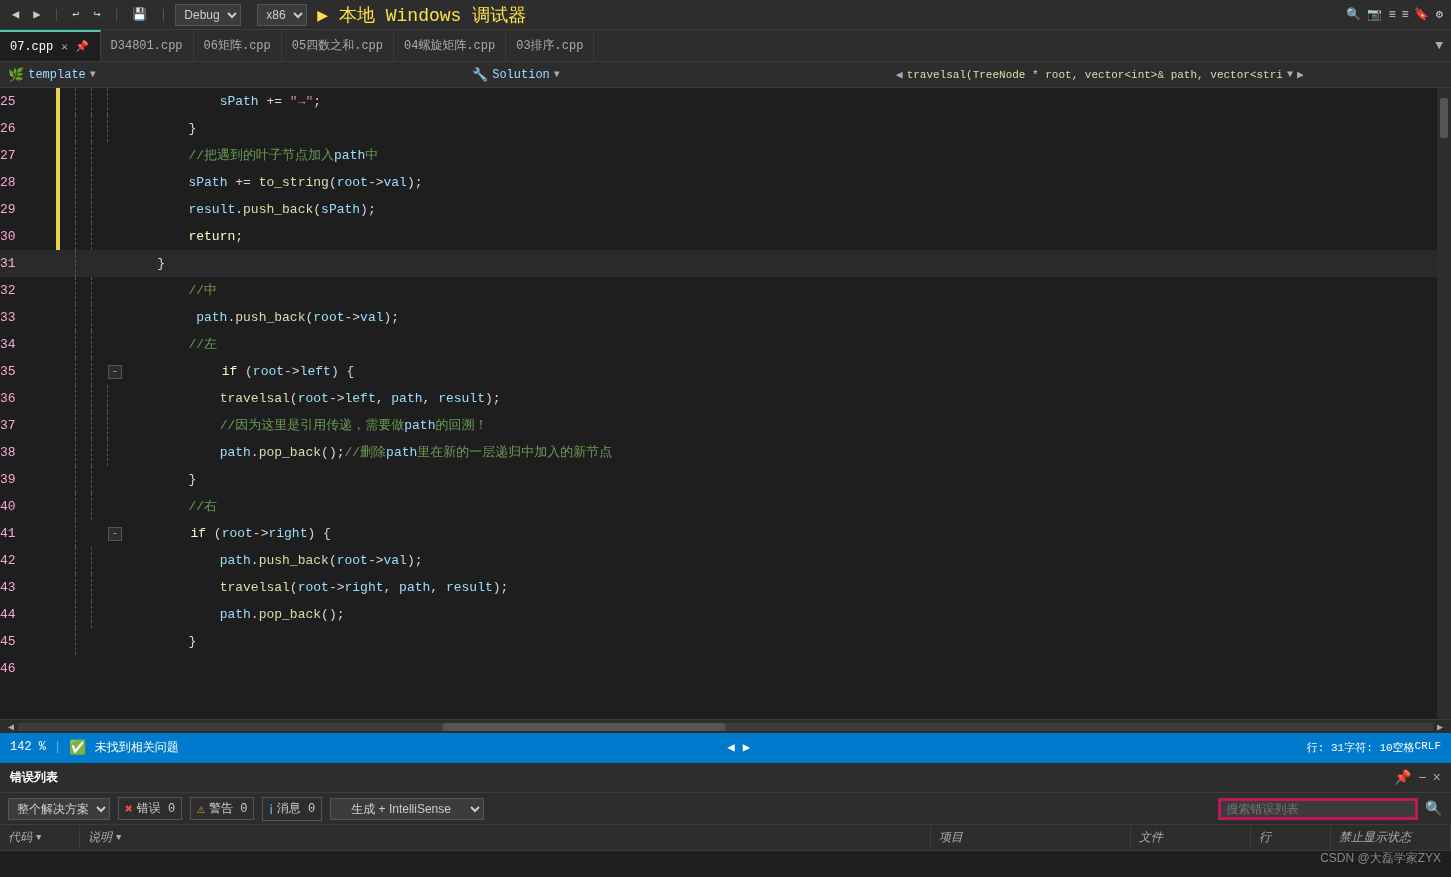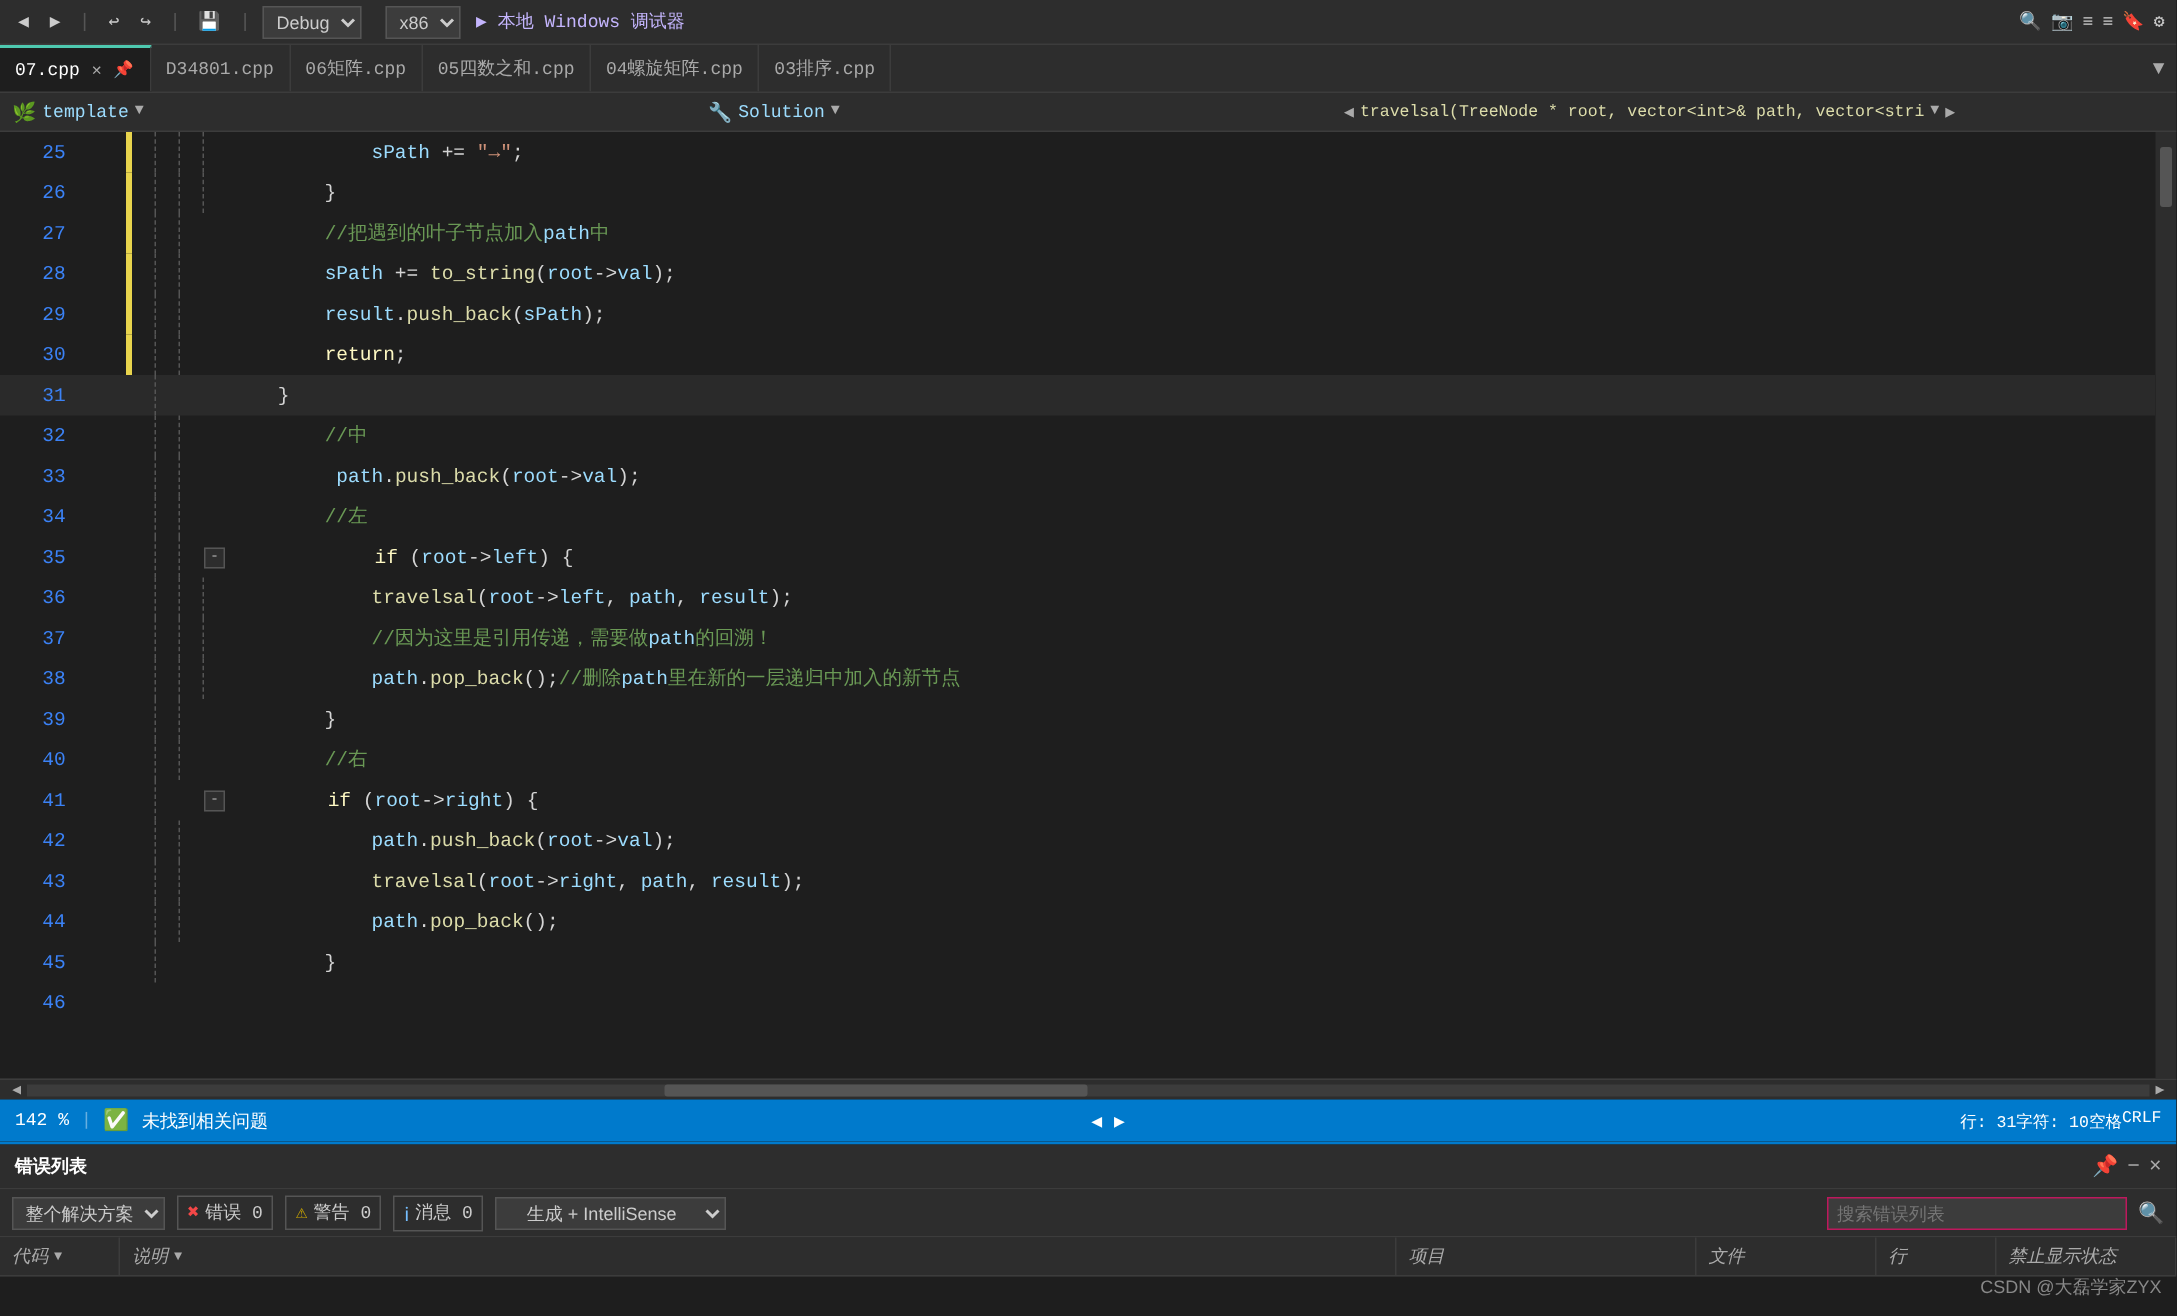--- a/index.html
+++ b/index.html
@@ -32,22 +32,22 @@
     .toolbar-separator { color: #555; margin: 0 2px; }
     .toolbar-dropdown {
       background: #3c3c3c;
       border: 1px solid #555;
       color: #ccc;
       font-size: 12px;
       padding: 1px 4px;
       height: 22px;
     }
     .toolbar-green-btn {
-      color: #c4b5fd;
-      font-size: 12px;
+      color: #fde047;
+      font-size: 18px;
     }
     .toolbar-right {
       margin-left: auto;
       display: flex;
       gap: 6px;
       align-items: center;
     }
     .toolbar-icon-btn {
       color: #ccc;
       font-size: 12px;
@@ -150,24 +150,24 @@
 
     .code-line {
       display: flex;
       align-items: center;
       height: 27px;
       line-height: 27px;
       position: relative;
     }
 
     .line-num {
-      width: 84px;
-      text-align: center;
+      width: 56px;
+      text-align: left;
       padding-right: 12px;
-      color: #3b82f6;
+      color: #f9a8d4;
       font-size: 13px;
       flex-shrink: 0;
       user-select: none;
     }
 
     .yellow-indicator {
       width: 4px;
       height: 27px;
       background: #e8d44d;
       flex-shrink: 0;
@@ -341,21 +341,21 @@
       padding: 2px 6px;
       border: 1px solid #555;
     }
     .err-icon { font-size: 13px; }
     .err-icon-red { color: #f44747; }
     .err-icon-yellow { color: #cca700; }
     .err-icon-blue { color: #75beff; }
     .err-search {
       margin-left: auto;
       background: #3c3c3c;
-      border: 1px solid #be185d;
+      border: 3px solid #be185d;
       color: #ccc;
       font-size: 12px;
       padding: 2px 6px;
       height: 22px;
       width: 200px;
     }
     .err-search-btn { color: #aaa; cursor: pointer; font-size: 14px; }
     .err-gen-select {
       background: #3c3c3c;
       border: 1px solid #555;

